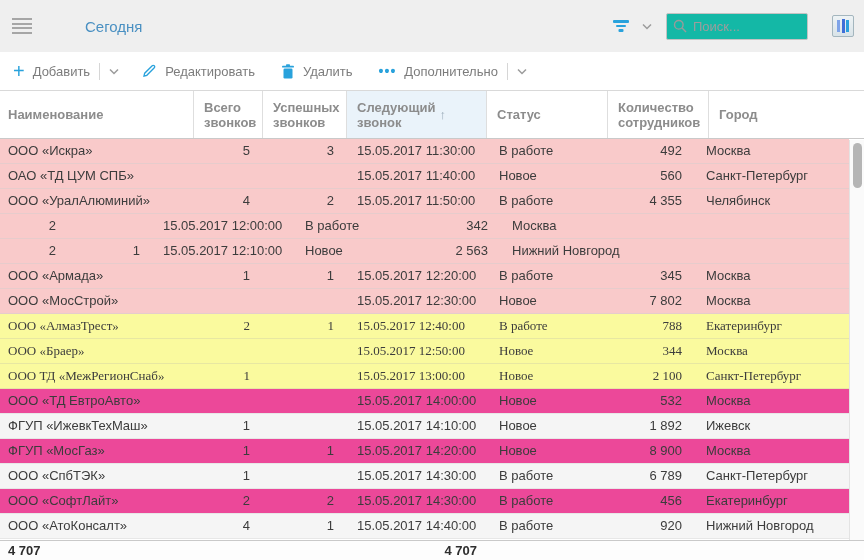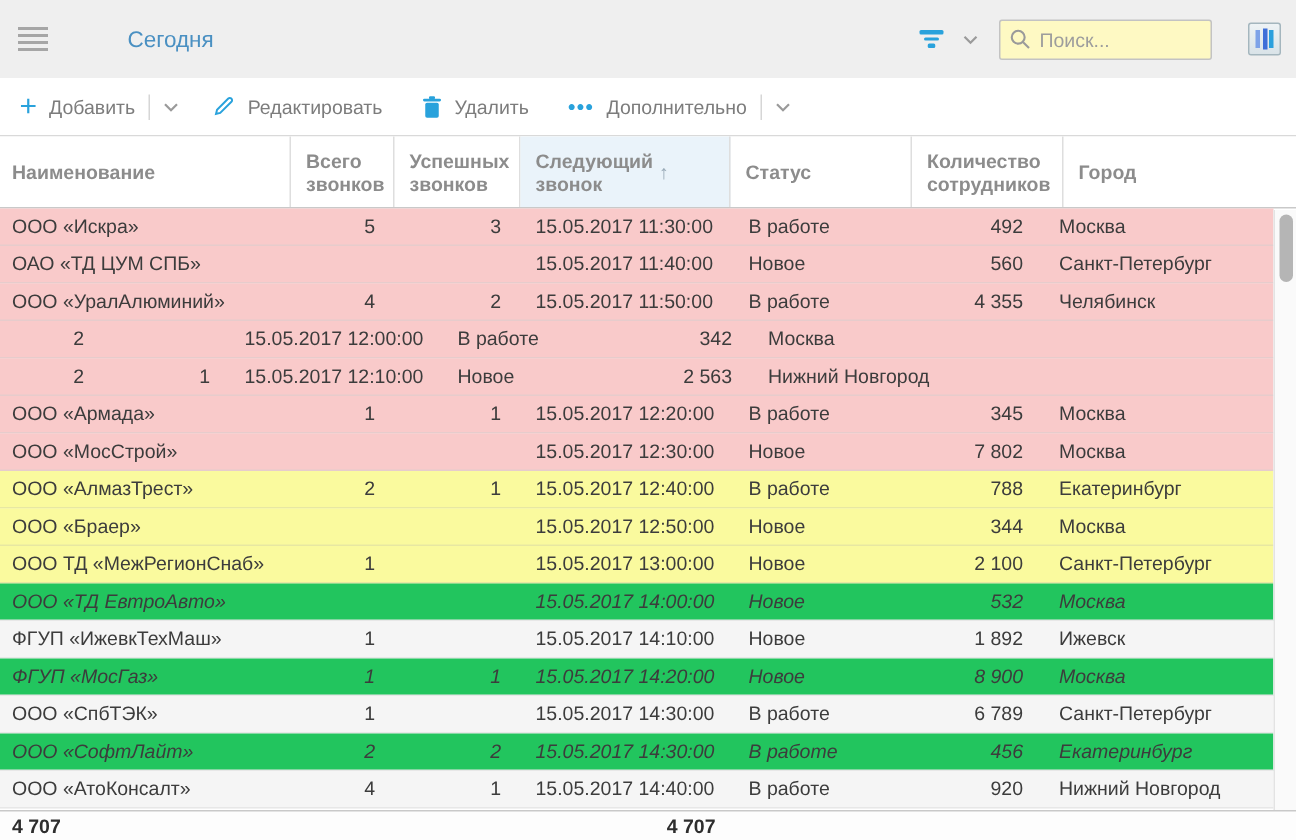--- a/index.html
+++ b/index.html
@@ -28,21 +28,21 @@
   .filter-icon i { position: absolute; left: 50%; transform: translateX(-50%); height: 2.5px; background: var(--accent, #29a2dc); border-radius: 1px; display:block; }
   .filter-icon i:nth-child(1){ top:0; width:16px; }
   .filter-icon i:nth-child(2){ top:4.5px; width:10px; }
   .filter-icon i:nth-child(3){ top:9px; width:5px; }
 
   .chev { width: 10px; height: 7px; display:inline-block; cursor: pointer; }
   .chev svg { display:block; }
   .topbar .chev { margin-right: 14px; }
 
   .searchbox {
-    width: 142px; height: 27px; background:#fef9c3;
+    width: 142px; height: 27px; background:#14b8a6;
     border: 1px solid #c3c3c3; border-radius: 2px;
     display: flex; align-items: center; padding: 0 6px; margin-right: 24px;
   }
   .searchbox input {
     border: none; outline: none; width: 100%; font-family: inherit;
     font-size: 13px; color: #444; background: transparent;
   }
   .searchbox input::placeholder { color: #9d9d9d; }
   .mag { margin-right: 6px; flex: none; }
 
@@ -96,22 +96,22 @@
   .trow > div { white-space: nowrap; overflow: hidden; }
   .cell-name    { width: 194px; padding-left: 8px; }
   .cell-total   { width: 69px;  text-align: right; padding-right: 13px; }
   .cell-success { width: 84px;  text-align: right; padding-right: 13px; }
   .cell-next    { width: 140px; padding-left: 10px; }
   .cell-status  { width: 107px; padding-left: 12px; }
   .cell-emp     { width: 101px; text-align: right; padding-right: 13px; }
   .cell-city    { width: 154px; padding-left: 11px; }
 
   .tone-pink   { background: var(--row-pink, #f9caca);  border-bottom: 1px solid #e6cccc; }
-  .tone-yellow { background: var(--row-yellow, #fafa9e); border-bottom: 1px solid #e7e7a2; }
-  .tone-white  { background: #22c55e; border-bottom: 1px solid #e7e7e7; font-style: italic; }
+  .tone-yellow { background: var(--row-yellow, #fafa9e); border-bottom: 1px solid #e7e7a2; font-family: Liberation Serif, serif; }
+  .tone-white  { background: #ec4899; border-bottom: 1px solid #e7e7e7; }
   .tone-gray   { background: #f5f5f5; border-bottom: 1px solid #e7e7e7; }
 
   
   .tfoot {
     position: absolute; left: 0; bottom: 0; width: 864px; height: 20px;
     border-top: 1px solid #c9c9c9; background: #fdfdfd;
     display: flex; font-weight: bold; color: #2e2e2e; line-height: 19px;
   }
   .f-name { width: 194px; padding-left: 8px; }
   .f-gap  { width: 153px; }

